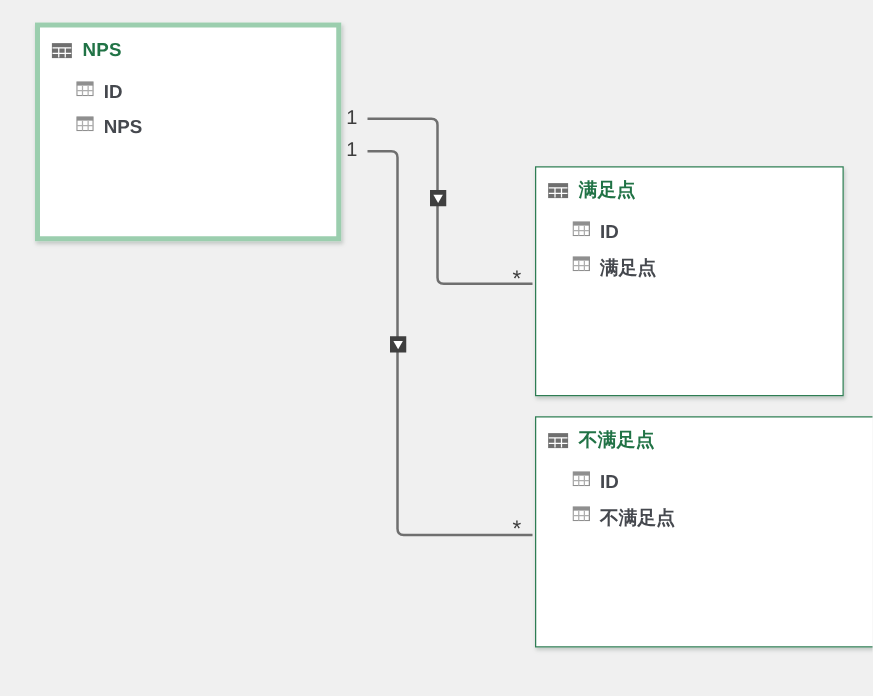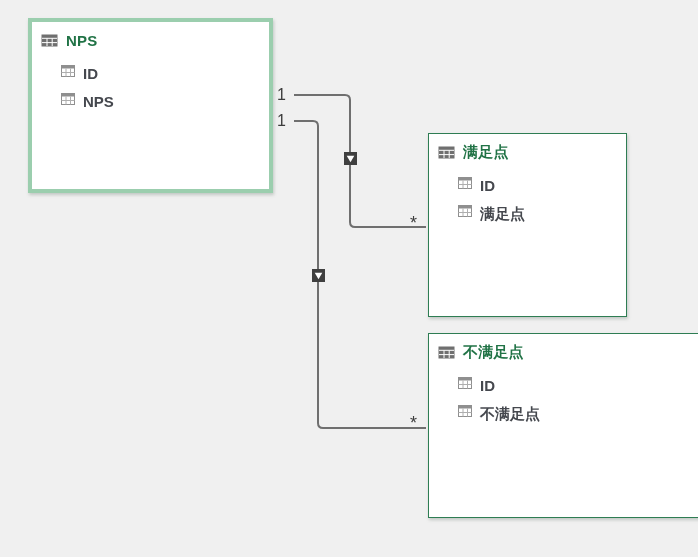--- a/index.html
+++ b/index.html
@@ -99,21 +99,21 @@
         <svg width="14" height="12" viewBox="0 0 14 12">
           <rect x="0.5" y="0.5" width="13" height="11" fill="#ffffff" stroke="#8f8f8f"></rect>
           <rect x="0.5" y="0.5" width="13" height="3" fill="#8f8f8f"></rect>
           <path d="M5,3.5 V11.5 M9.5,3.5 V11.5 M0.5,7.5 H13.5" stroke="#aeaeae" stroke-width="1" fill="none"></path>
         </svg>
       </span>
       <span class="fname">NPS</span>
     </div>
   </div>
 
-  <div class="tbl normal" style="left:428px;top:133px;width:199px;height:184px;">
+  <div class="tbl normal" style="left:428px;top:133px;width:247px;height:184px;">
     <div class="title-row">
       <span class="ticon">
         <svg width="17" height="13" viewBox="0 0 17 13">
           <rect x="0.5" y="0.5" width="16" height="12" fill="#6f6f6f"></rect>
           <path d="M1,4.3 H16 M1,8.6 H16 M6,4.3 V12 M11.2,4.3 V12" stroke="#ffffff" stroke-width="1" fill="none"></path>
         </svg>
       </span>
       <span class="tname">满足点</span>
     </div>
     <div class="field-row">

